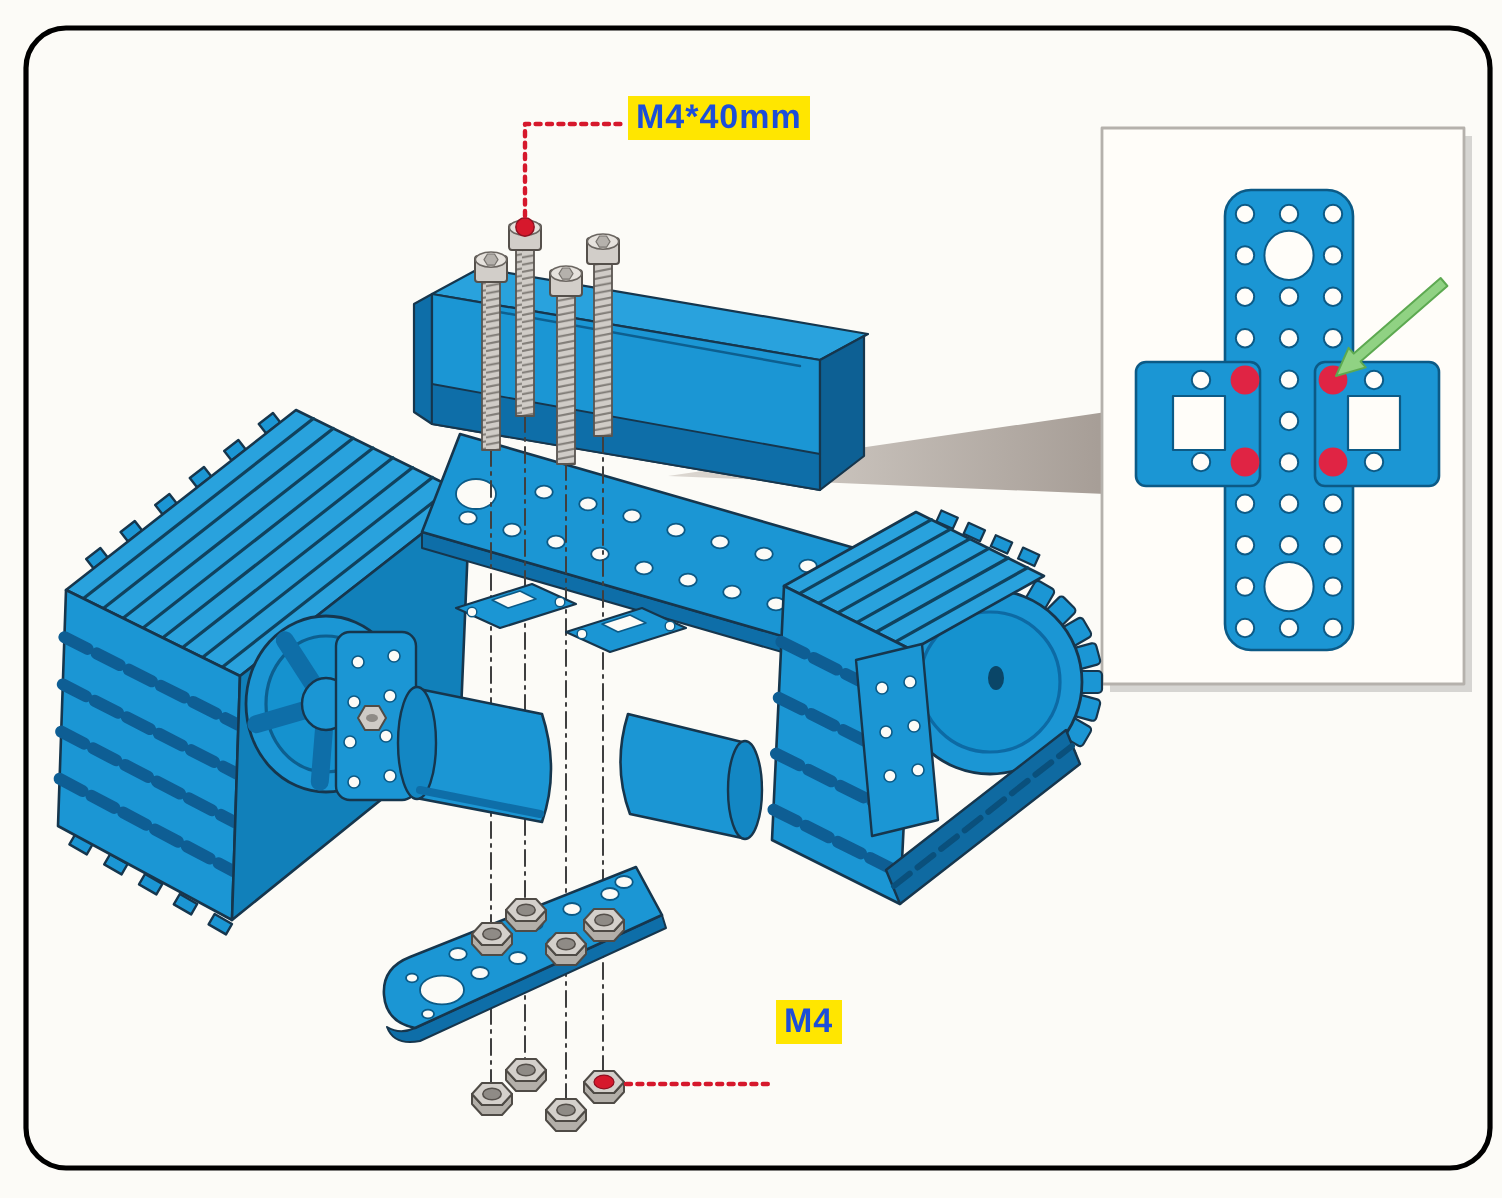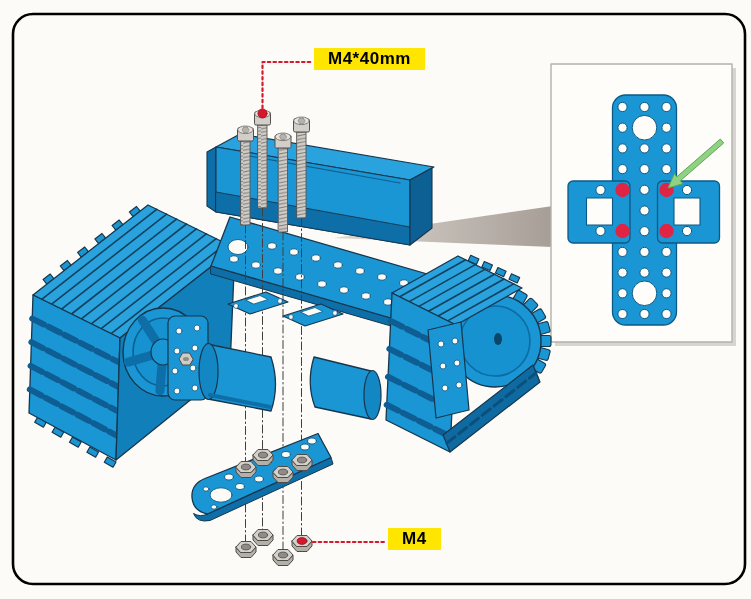--- a/index.html
+++ b/index.html
@@ -1,22 +1,22 @@
 <!DOCTYPE html>
 <html><head>
 <meta charset="utf-8">
 <style>
   html,body{margin:0;padding:0;background:#fcfbf7;font-family:"Liberation Sans",sans-serif;}
   .canvas{position:relative;width:751px;height:599px;background:#fcfbf7;overflow:hidden;}
   .canvas svg{position:absolute;left:0;top:0;}
-  .callout{position:absolute;background:#ffe600;color:#000000;font-weight:bold;
-           font-size:17px;line-height:20px;padding:1px 14px;letter-spacing:.5px;
+  .callout{position:absolute;background:#ffe600;color:#1d4ed8;font-weight:bold;
+           font-size:17px;line-height:20px;padding:1px 4px;letter-spacing:.5px;
            font-family:"Liberation Sans",sans-serif;}
   #label-screw{left:314px;top:48px;}
-  #label-nut{left:388px;top:528px;}
+  #label-nut{left:388px;top:500px;}
 </style>
 </head>
 <body>
 
 <div class="canvas">
 <svg width="751" height="599" viewBox="0 0 751 599">
   <defs>
     <linearGradient id="wg" x1="0" y1="0" x2="1" y2="0">
       <stop offset="0" stop-color="#ddd8d2"></stop>
           <stop offset="1" stop-color="#a69d96"></stop>

